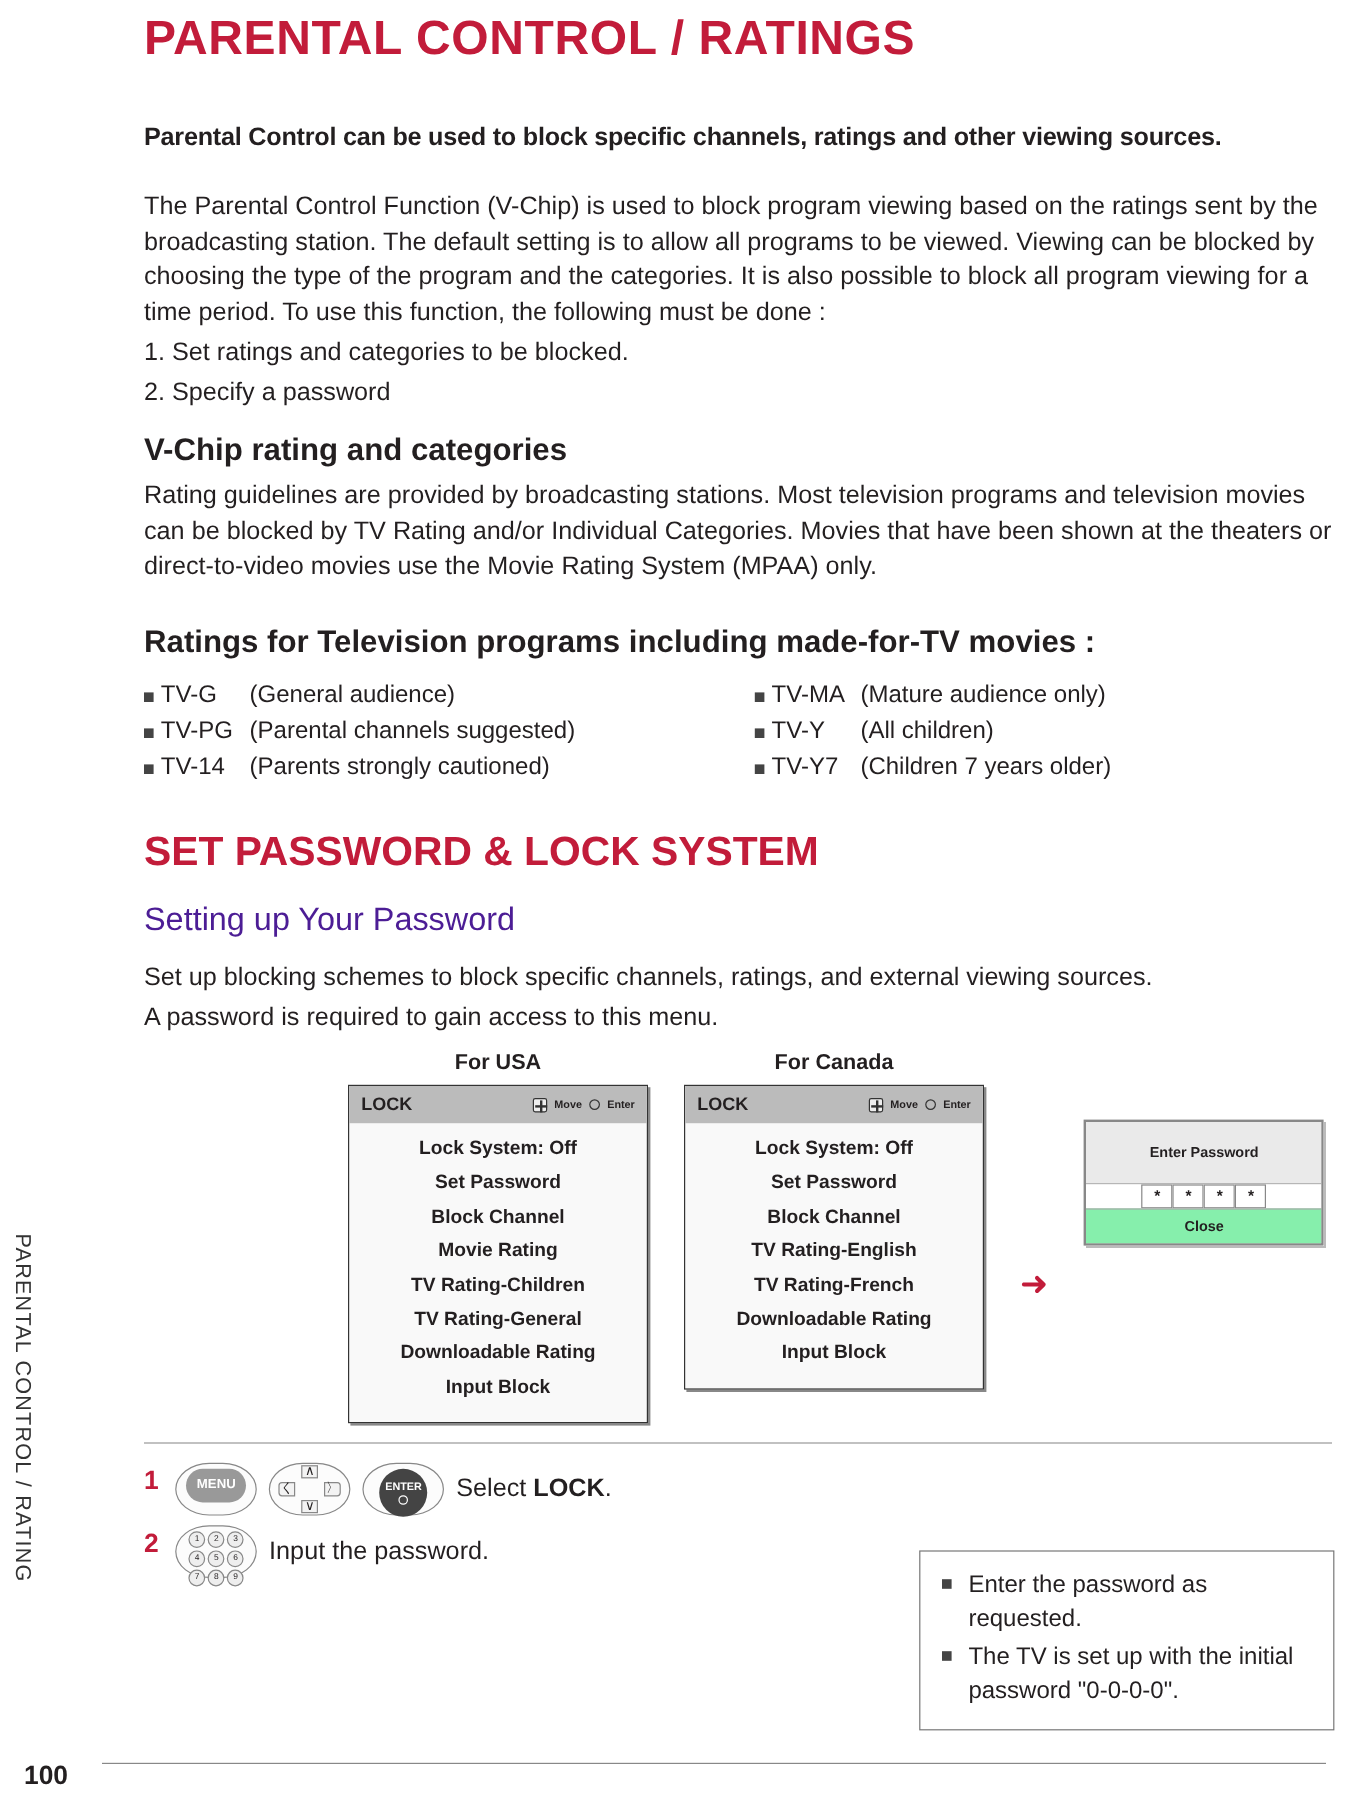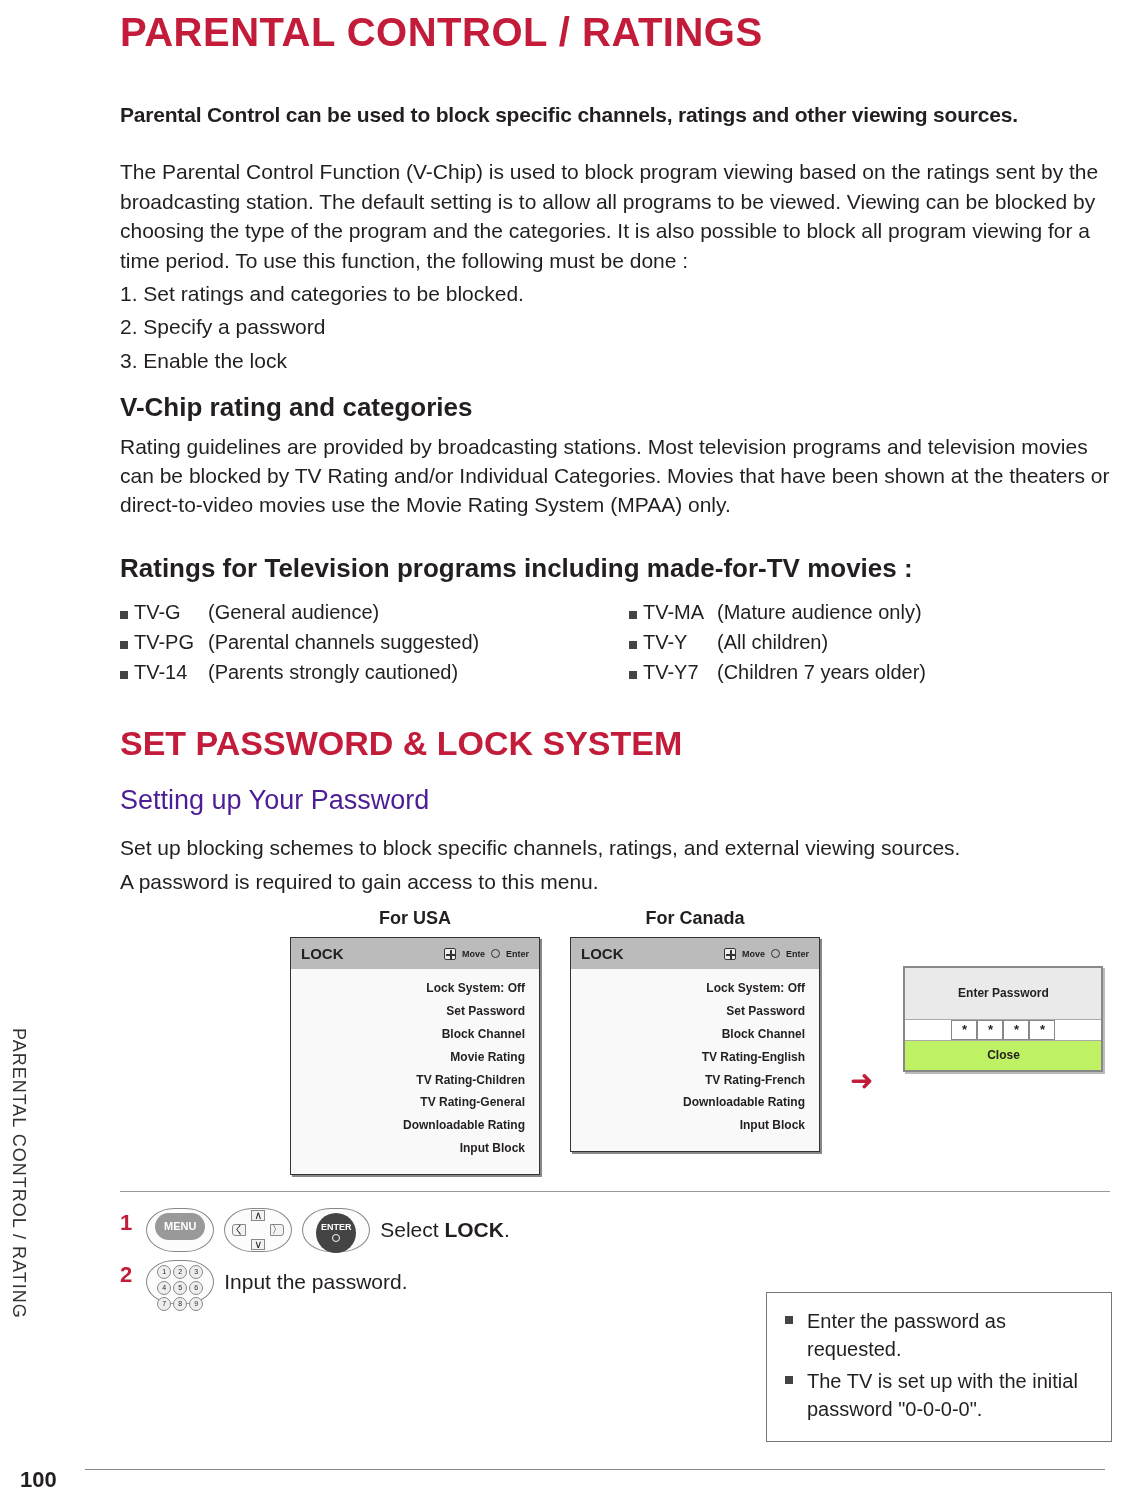--- a/index.html
+++ b/index.html
@@ -27,27 +27,27 @@
   .panel-title{font-size:18px;font-weight:700;margin-bottom:6px}
   .panel{width:250px;border:1px solid #333;background:#f9f9f9;box-shadow:2px 2px 0 #888;text-align:left;font-size:12px;padding-bottom:6px}
   .panel-header{background:#bbb;display:flex;justify-content:space-between;align-items:center;padding:5px 10px;font-weight:800;font-size:15px}
   .panel-hdr-right{font-size:9px;font-weight:700;display:flex;gap:6px;align-items:center}
   .dpad{width:12px;height:12px;border:1px solid #333;border-radius:2px;display:inline-block;position:relative;background:#eee}
   .dpad::before,.dpad::after{content:"";position:absolute;background:#333}
   .dpad::before{left:5px;top:1px;width:2px;height:10px}
   .dpad::after{left:1px;top:5px;width:10px;height:2px}
   .dot{width:9px;height:9px;border:1px solid #333;border-radius:50%;display:inline-block}
   .panel ul{list-style:none;padding:8px 14px}
-  .panel li{font-weight:700;font-size:12px;padding:3px 0;display:flex;justify-content:flex-end}
+  .panel li{font-weight:700;font-size:16px;padding:3px 0;display:flex;justify-content:center}
   .arrow-big{color:#c21c3a;font-size:28px;align-self:center;margin-top:80px}
   .pw-box{border:2px solid #888;width:200px;margin-top:60px;font-size:12px;text-align:center;box-shadow:2px 2px 0 #bbb}
   .pw-box .pw-title{padding:17px;font-weight:700;border-bottom:1px solid #aaa;background:#eaeaea}
   .pw-cells{display:flex;justify-content:center;gap:0;padding:0;background:#fff}
   .pw-cell{width:26px;height:20px;border:1px solid #888;display:flex;align-items:center;justify-content:center;font-size:13px;font-weight:700;background:#fff}
-  .pw-close{border-top:1px solid #aaa;padding:6px;font-weight:700;background:#bef264}
+  .pw-close{border-top:1px solid #aaa;padding:6px;font-weight:700;background:#86efac}
   .hr{border:0;border-top:1px solid #999;margin:16px 0}
   .step-row{display:flex;align-items:center;gap:10px;margin:8px 0;font-size:21px}
   .step-num{color:#c21c3a;font-weight:700;font-size:22px;margin-right:4px;align-self:flex-start}
   .btn-oval{border:1.5px solid #888;border-radius:50%/60%;padding:4px 0;width:68px;height:44px;display:flex;align-items:flex-start;justify-content:center;background:#fcfcfc}
   .btn-oval2{border:1.5px solid #888;border-radius:50%/60%;width:68px;height:44px;display:flex;align-items:center;justify-content:center;background:#fcfcfc}
   .menu-pill{background:#999;color:#fff;font-size:11px;font-weight:700;padding:6px 9px;border-radius:14px}
   .nav-diamond{width:52px;height:40px;position:relative}
   .nav-diamond .rect{position:absolute;border:1px solid #888;background:#f3f3f3;font-size:11px;display:flex;align-items:center;justify-content:center}
   .nav-diamond .up{left:19px;top:0;width:14px;height:11px}
   .nav-diamond .dn{left:19px;bottom:0;width:14px;height:11px}
@@ -74,21 +74,20 @@
 <div class="content">
   <h1>PARENTAL CONTROL / RATINGS</h1>
 
   <p class="lead">Parental Control can be used to block specific channels, ratings and other viewing sources.</p>
 
   <div class="block">
     <p>The Parental Control Function (V-Chip) is used to block program viewing based on the ratings sent by the broadcasting station. The default setting is to allow all programs to be viewed. Viewing can be blocked by choosing the type of the program and the categories. It is also possible to block all program viewing for a time period. To use this function, the following must be done :</p>
     <div class="steps">
       <div>1. Set ratings and categories to be blocked.</div>
       <div>2. Specify a password</div>
-      <div>3. Enable the lock</div>
     </div>
   </div>
 
   <h2>V-Chip rating and categories</h2>
   <p>Rating guidelines are provided by broadcasting stations. Most television programs and television movies can be blocked by TV Rating and/or Individual Categories. Movies that have been shown at the theaters or direct-to-video movies use the Movie Rating System (MPAA) only.</p>
 
   <h2 style="margin-top:30px">Ratings for Television programs including made-for-TV movies :</h2>
   <div class="ratings-cols">
     <div class="ratings-col">
       <div class="rating-row">

